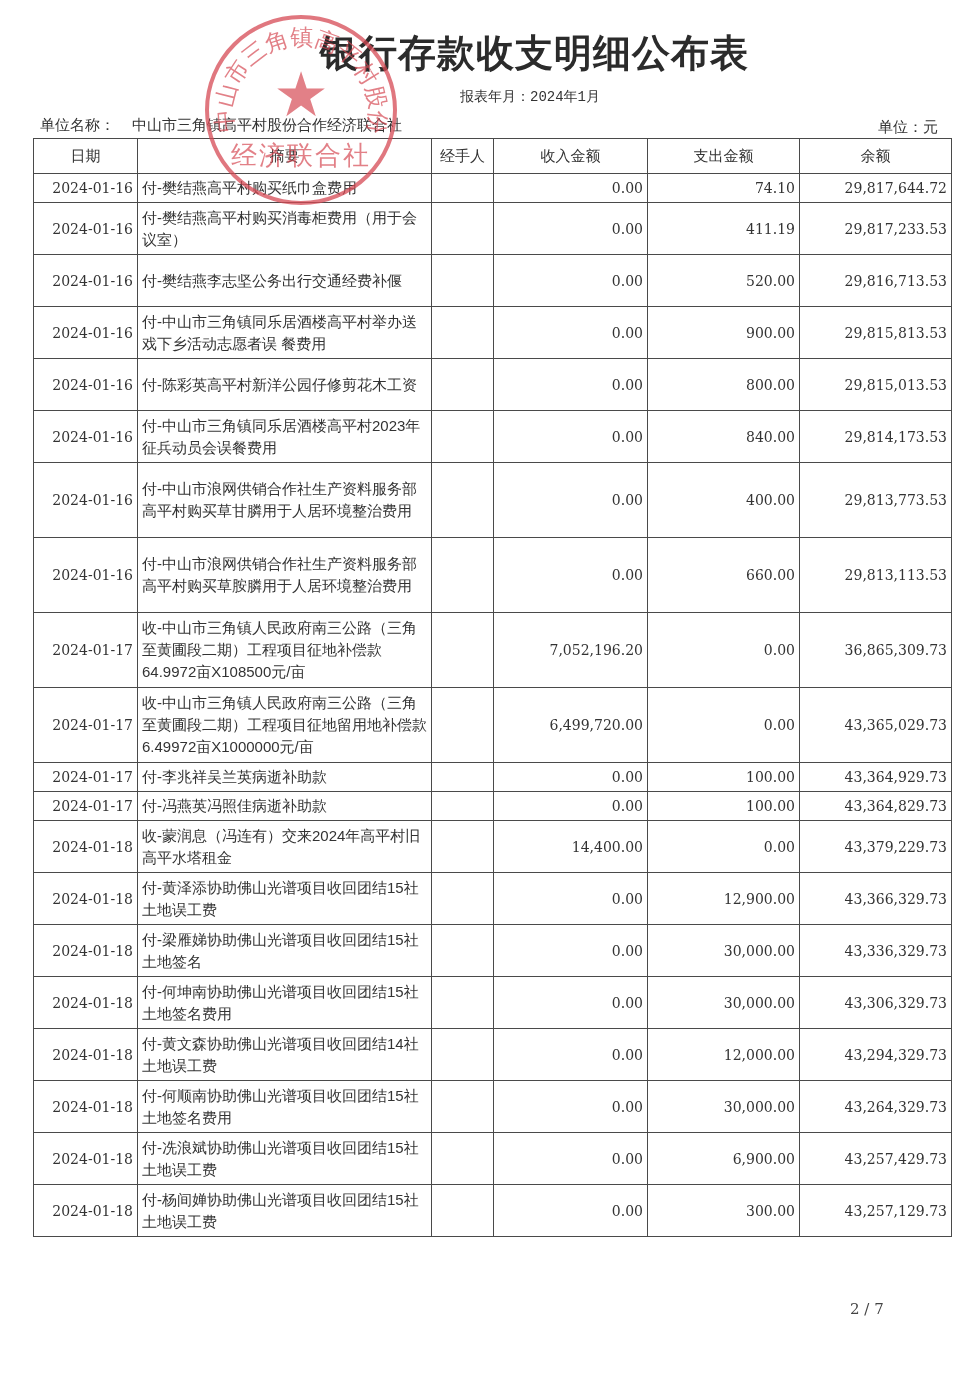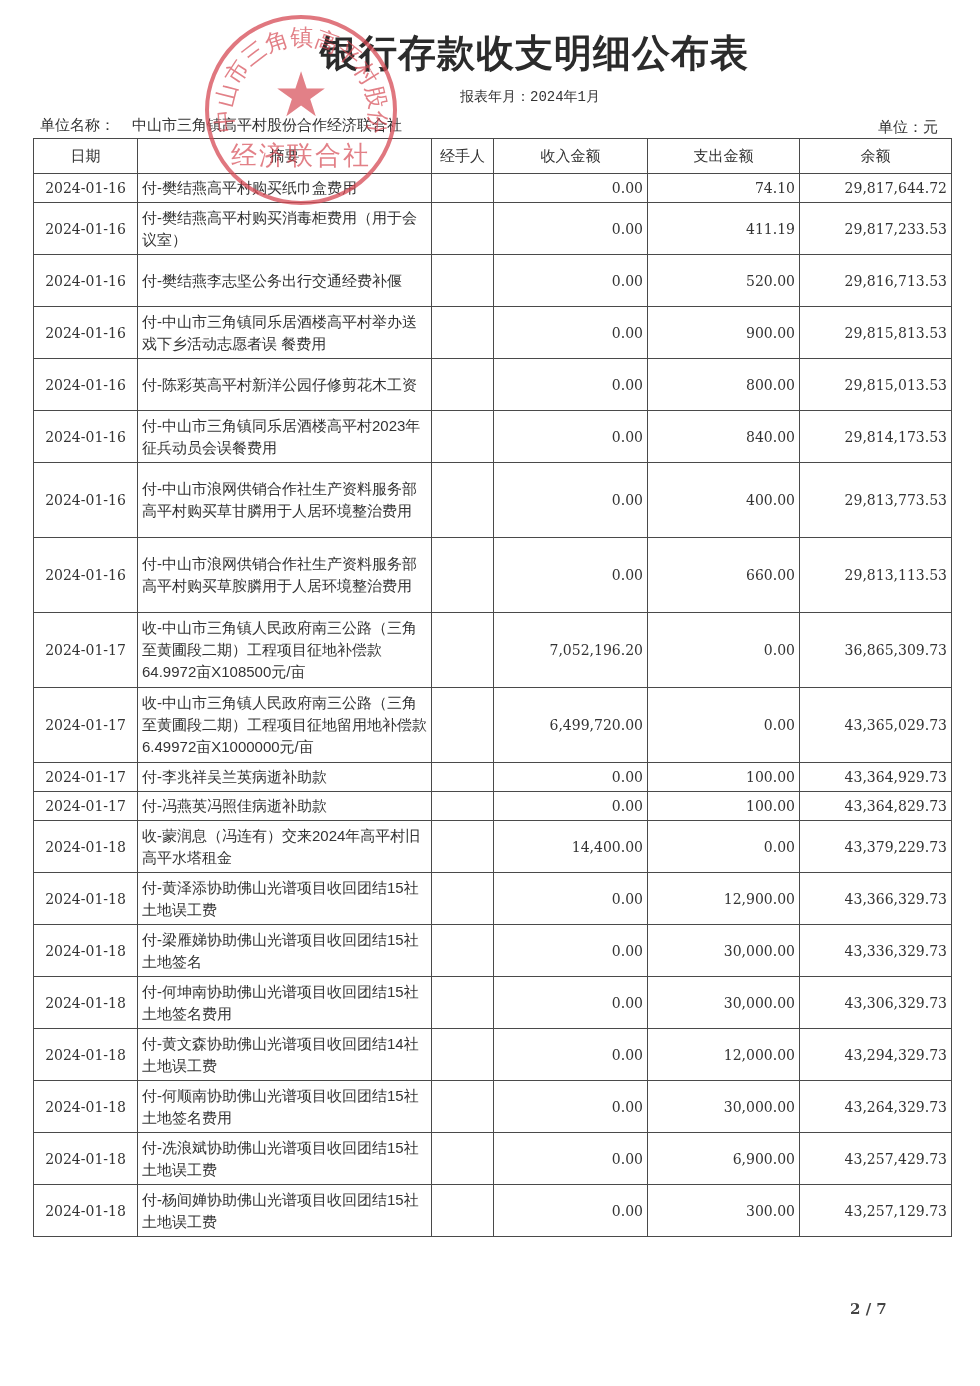--- a/index.html
+++ b/index.html
@@ -47,31 +47,30 @@
       font-family: "DejaVu Serif", "Liberation Serif", serif;
       font-size: 14px; color: #333;
     }
     table.ledger th, table.ledger td {
       border: 1.5px solid #4a4a4a; padding: 0 4px; vertical-align: middle;
     }
     table.ledger th {
       height: 34px; font-weight: normal; font-size: 15px;
       font-family: "DejaVu Sans", sans-serif; text-align: center;
     }
-    td.date { text-align: center; white-space: nowrap; font-size: 14px; }
+    td.date { text-align: right; white-space: nowrap; font-size: 14px; }
     td.summary {
       text-align: left; font-family: Liberation Sans, sans-serif; font-size: 15px;
       line-height: 22px; padding: 2px 4px;
     }
     td.amt { text-align: right; vertical-align: bottom; padding-bottom: 3px; white-space: nowrap; }
     td.handler { }
     .page-number {
       position: absolute; left: 850px; top: 1300px; font-size: 15px; color: #444;
       font-family: "DejaVu Serif", serif;
-      font-weight: bold;
     }
   </style>
 </head>
 <body>
 
 <div class="stamp">
   <svg class="stamp-text-arc" viewBox="0 0 192 190">
     <defs>
       <path id="arcPath" d="M 30 128 A 72 72 0 1 1 162 128"></path>
     </defs>

